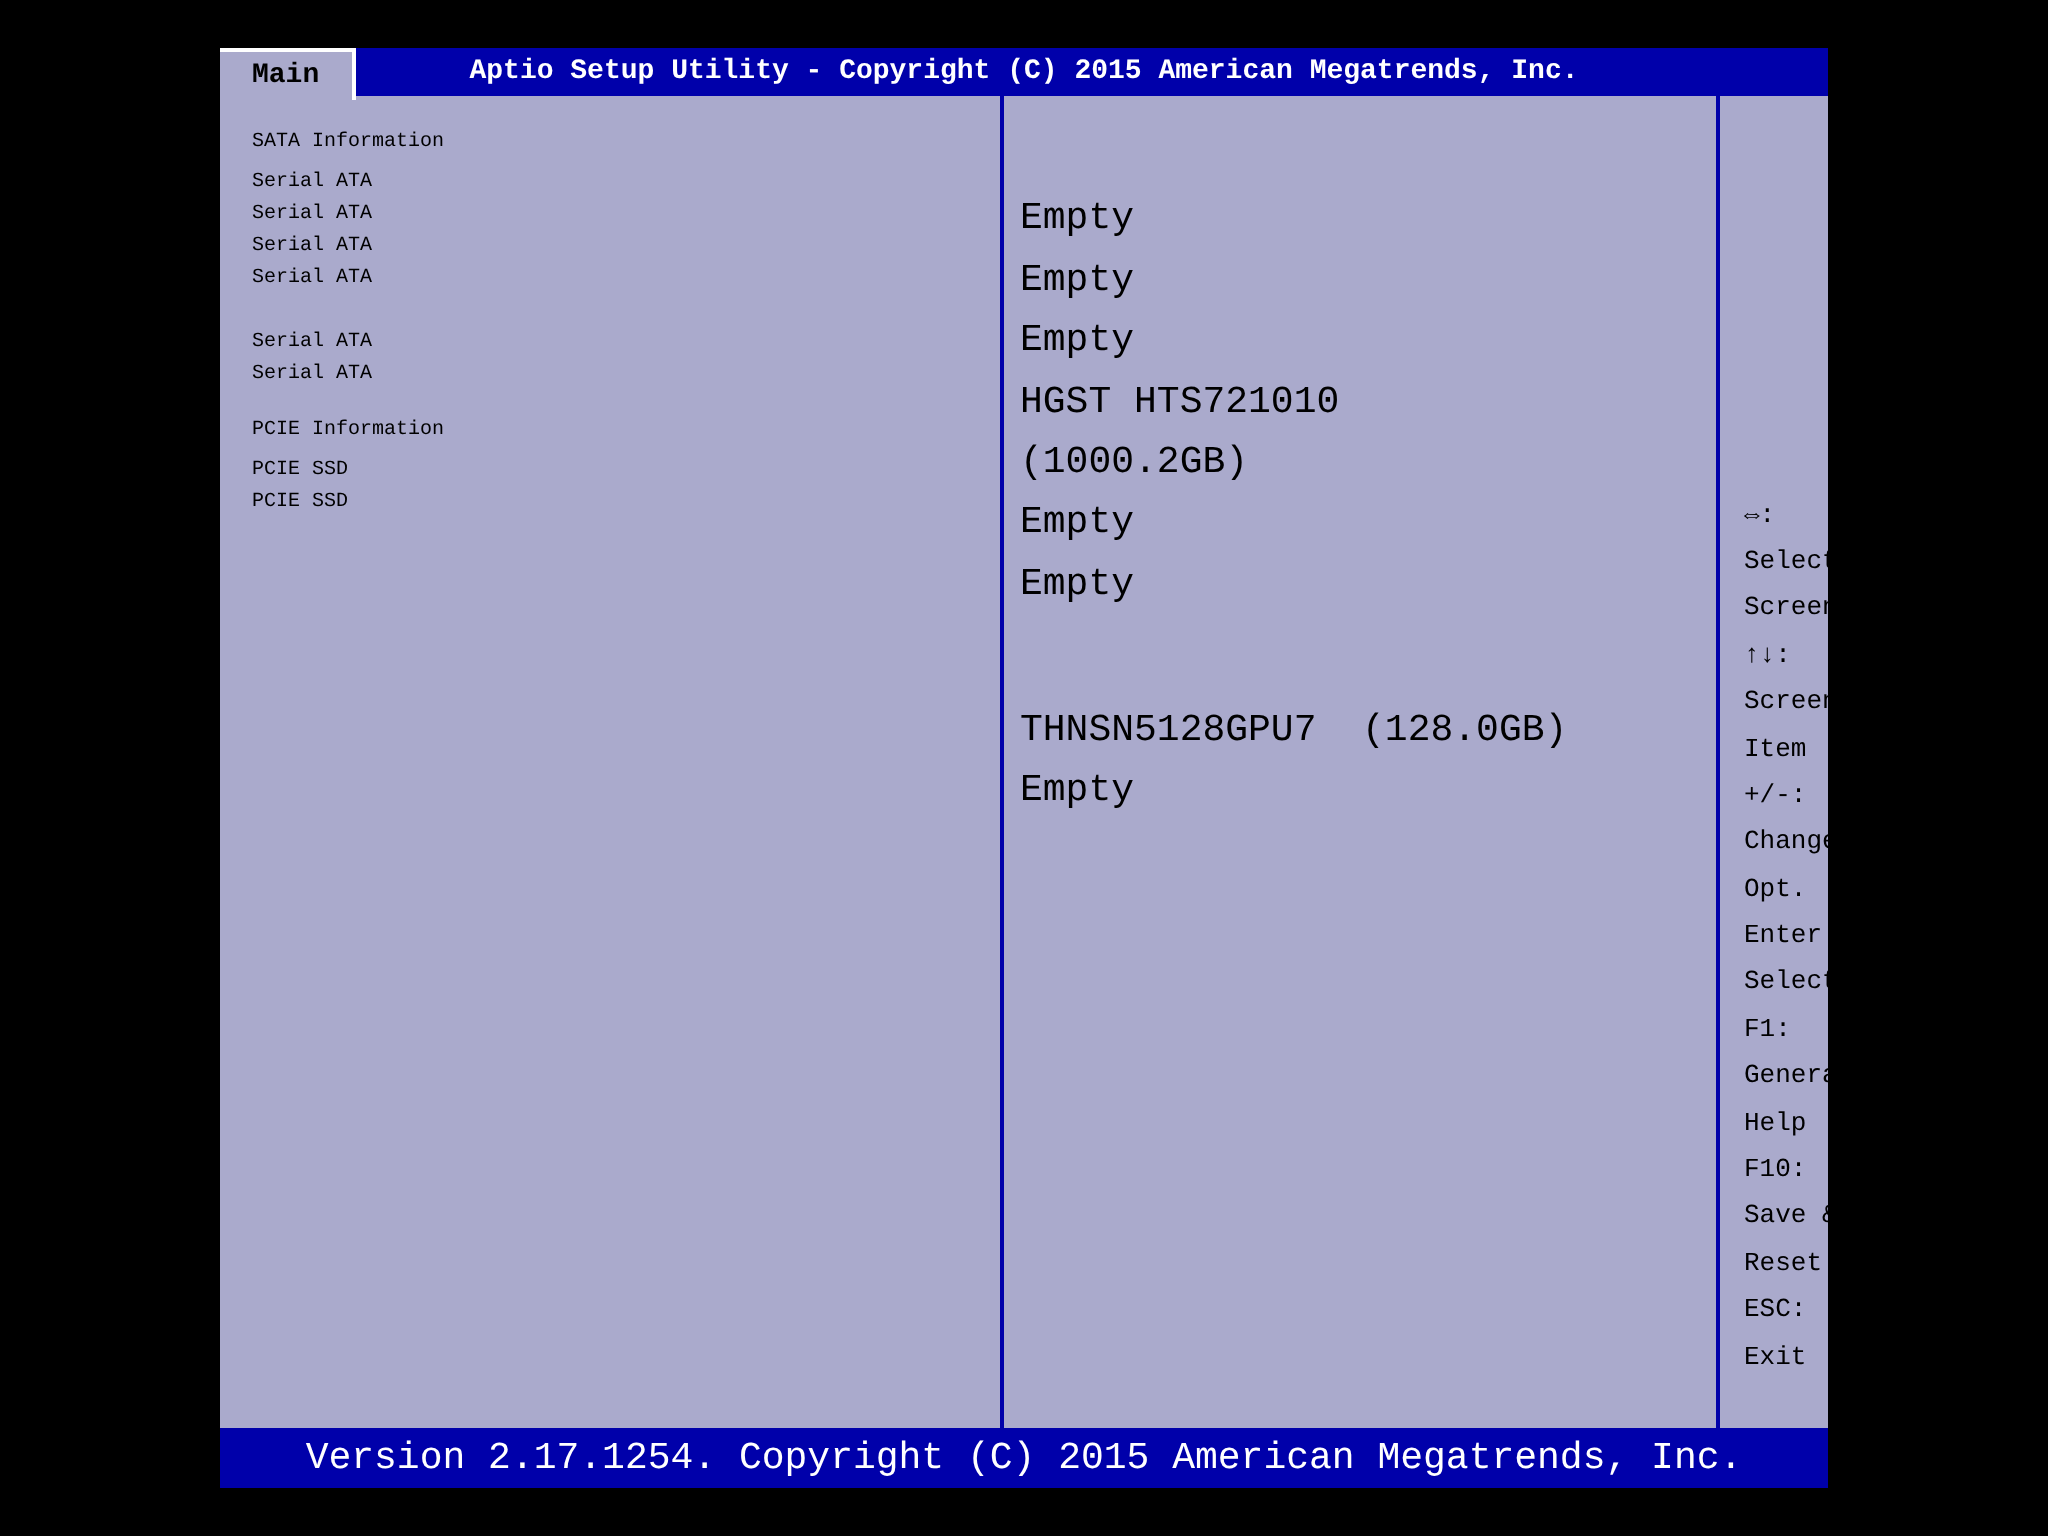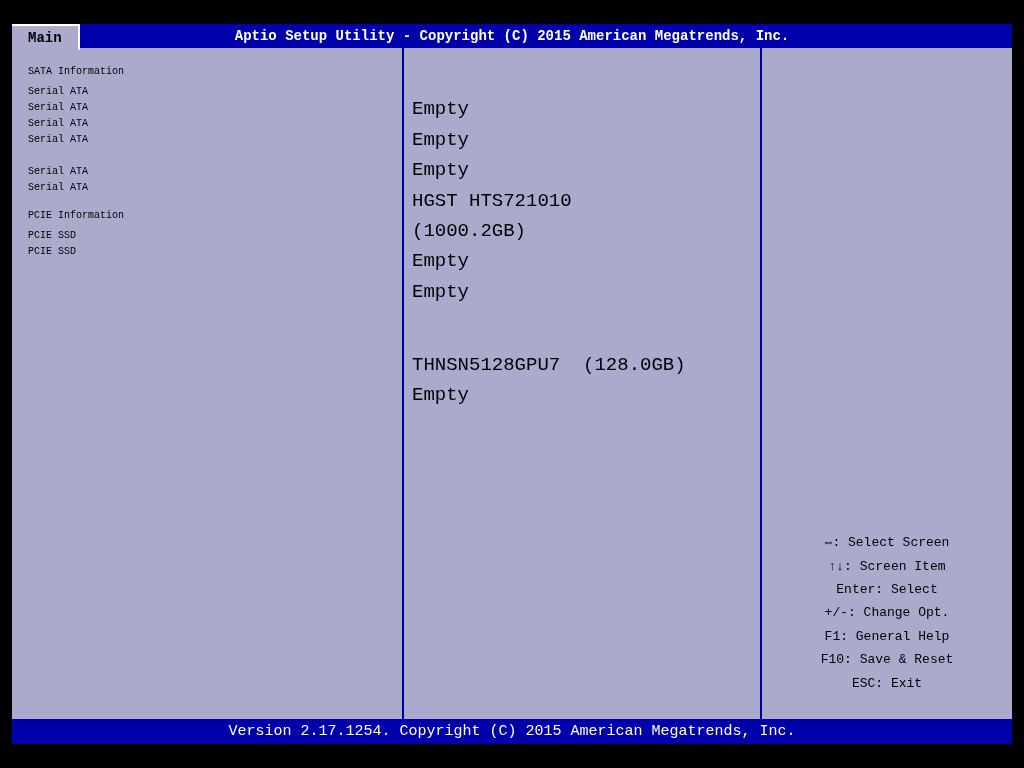--- a/index.html
+++ b/index.html
@@ -13,21 +13,21 @@
       width: 1024px;
       height: 768px;
       overflow: hidden;
       font-family: 'Courier New', Courier, monospace;
       display: flex;
       align-items: center;
       justify-content: center;
     }
 
     .screen {
-      width: 1000px;
+      width: 804px;
       height: 720px;
       background-color: #9999aa;
       position: relative;
       display: flex;
       flex-direction: column;
     }
 
     .top-bar {
       background-color: #0000aa;
       color: #ffffff;
@@ -77,29 +77,28 @@
       border-left: 2px solid #0000aa;
       border-right: 2px solid #0000aa;
     }
 
     .right-panel {
       flex: 1;
       padding: 16px 12px;
       color: #000000;
       font-size: 13px;
       line-height: 1.8;
-      text-align: center;
     }
 
     .bottom-bar {
       background-color: #0000aa;
       color: #ffffff;
       text-align: center;
       padding: 4px 8px;
-      font-size: 15px;
+      font-size: 19px;
     }
 
     .right-keys-container {
       display: flex;
       flex-direction: column;
       justify-content: flex-end;
       height: 100%;
       padding-bottom: 8px;
     }
   </style>
@@ -144,22 +143,22 @@
 
       <div style="line-height:1.6;">&nbsp;</div>
       <div>THNSN5128GPU7&nbsp;&nbsp;(128.0GB)</div>
       <div>Empty</div>
     </div>
 
     <div class="right-panel">
       <div class="right-keys-container">
         <div>⇔: Select Screen</div>
         <div>↑↓: Screen Item</div>
+        <div>+/-: Change Opt.</div>
         <div>Enter: Select</div>
-        <div>+/-: Change Opt.</div>
         <div>F1: General Help</div>
         <div>F10: Save &amp; Reset</div>
         <div>ESC: Exit</div>
       </div>
     </div>
 
   </div>
 
   <div class="bottom-bar">
     <span>Version 2.17.1254. Copyright (C) 2015 American Megatrends, Inc.</span>

